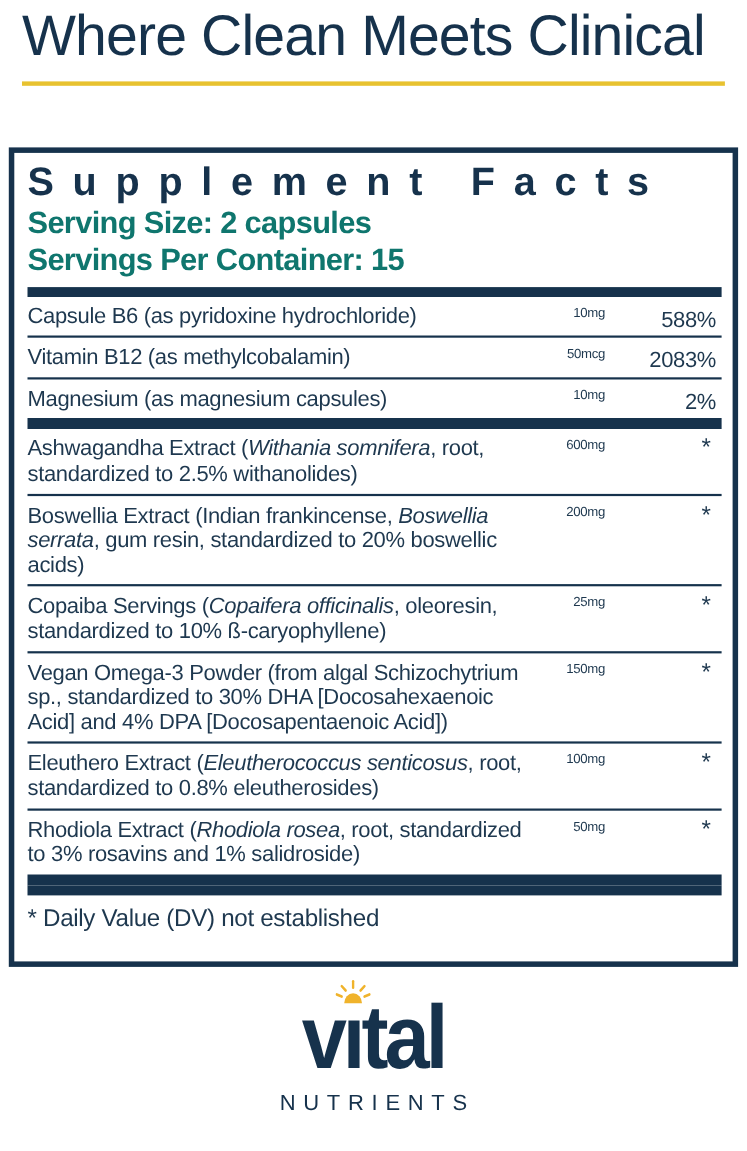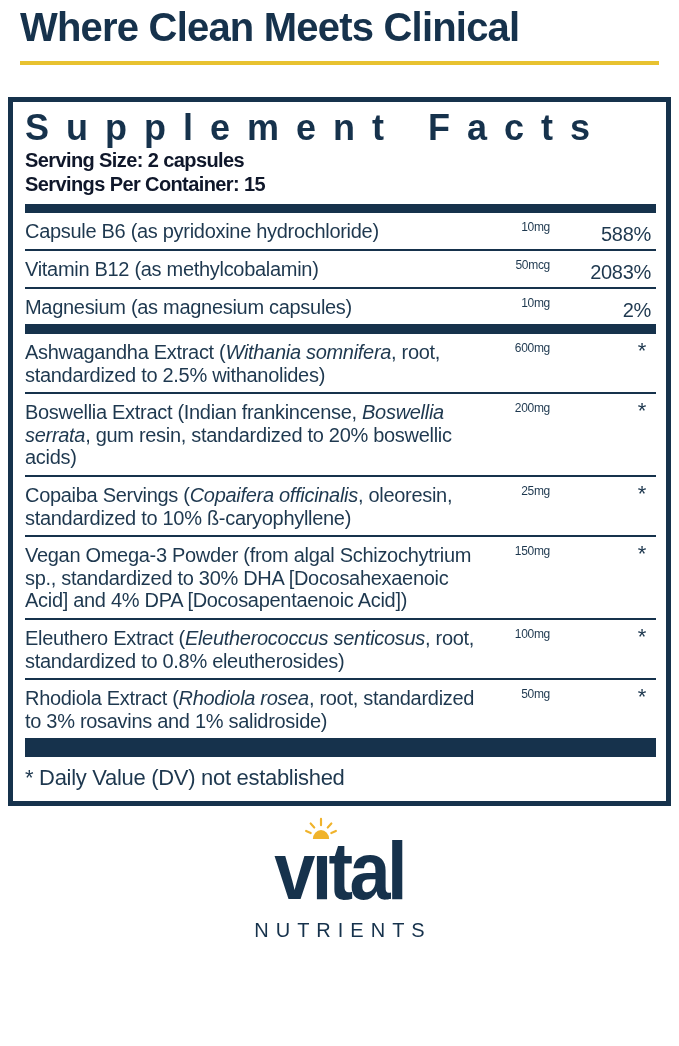--- a/index.html
+++ b/index.html
@@ -4,36 +4,36 @@
 <style>
   html,body{margin:0;padding:0;}
   body{
     width:679px;height:1046px;background:#ffffff;overflow:hidden;
     font-family:"Liberation Sans",sans-serif;color:#1e384f;
   }
   .page{position:relative;width:679px;height:1046px;}
 
   
   .headline{
-    margin:5px 0 0 20px;font-size:40px;font-weight:bold;color:#16324c;
+    margin:5px 0 0 20px;font-size:52px;font-weight:normal;color:#16324c;
     letter-spacing:-0.8px;line-height:1.1;
   }
   .gold-rule{height:4px;background:#e8c230;margin:12px 20px 0 20px;}
 
   
   .facts-panel{
-    margin:32px 8px 0 8px;border:5px solid #16324c;
-    padding:4px 10px 0 12px;box-sizing:border-box;
+    margin:56px 8px 0 8px;border:5px solid #16324c;
+    padding:4px 10px 16px 12px;box-sizing:border-box;
   }
   .facts-title{
     margin:2px 0 0 0;font-size:36px;font-weight:bold;color:#16324c;
     letter-spacing:17px;white-space:nowrap;line-height:1.12;
   }
   .serving-line{
-    font-size:20px;font-weight:bold;color:#0f172a;letter-spacing:-0.6px;
+    font-size:28px;font-weight:bold;color:#0f766e;letter-spacing:-0.6px;
     line-height:1.2;
   }
   .bar{height:9px;background:#16324c;margin-top:8px;}
   .table-header{
     display:flex;justify-content:flex-end;align-items:baseline;gap:46px;
     padding:8px 0 5px 0;border-bottom:5px solid #16324c;
     font-size:23px;letter-spacing:-0.4px;
   }
   .col-dv-header{width:62px;text-align:right;margin-right:4px;}
 

